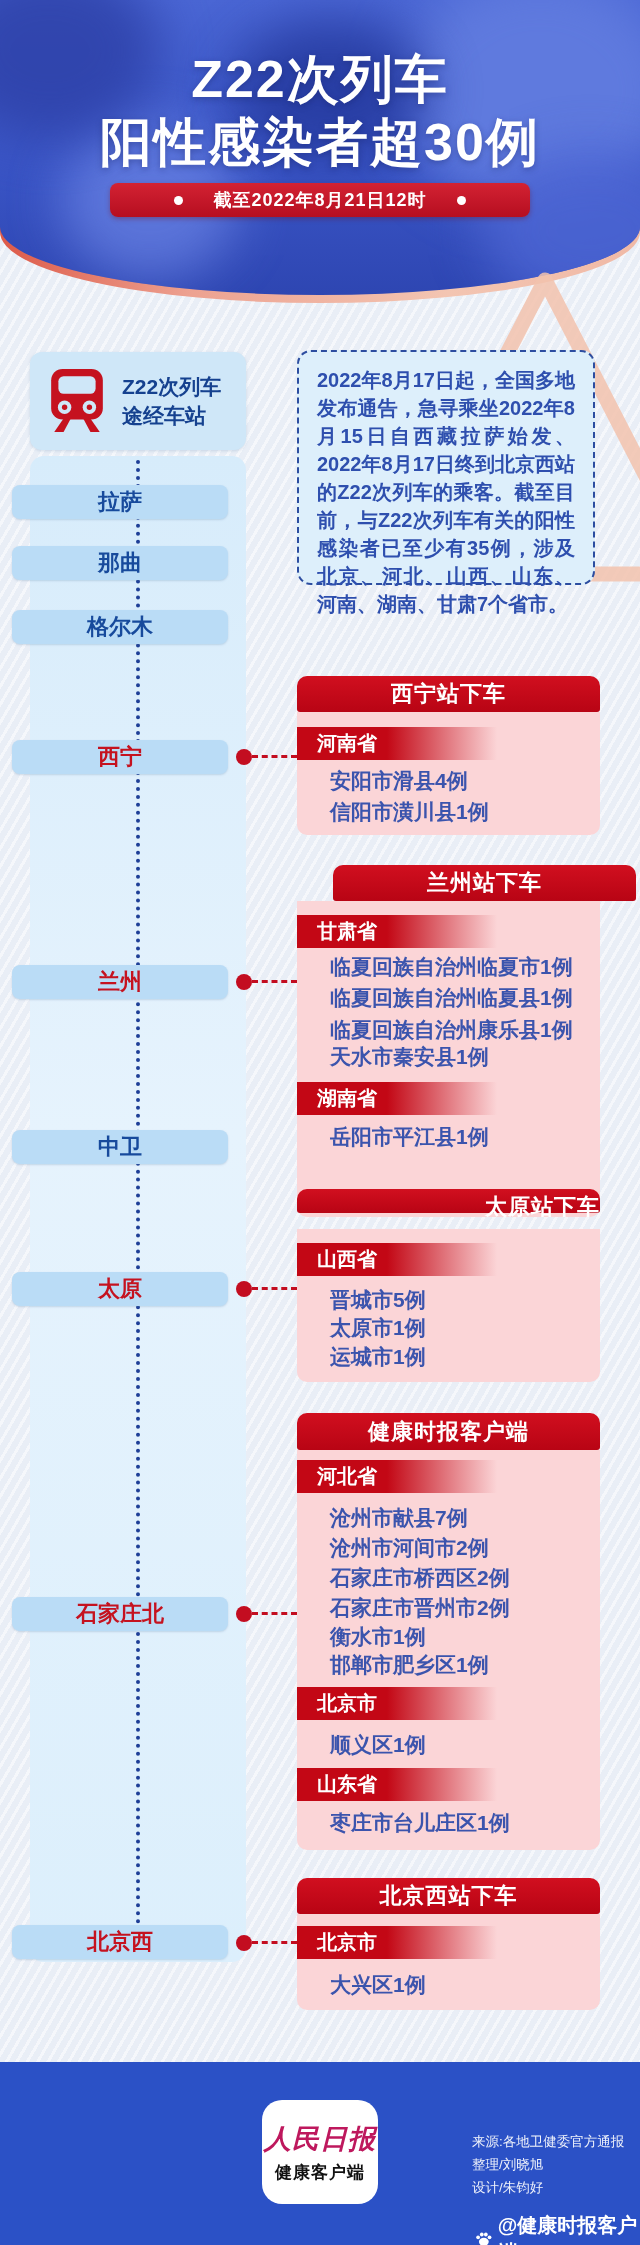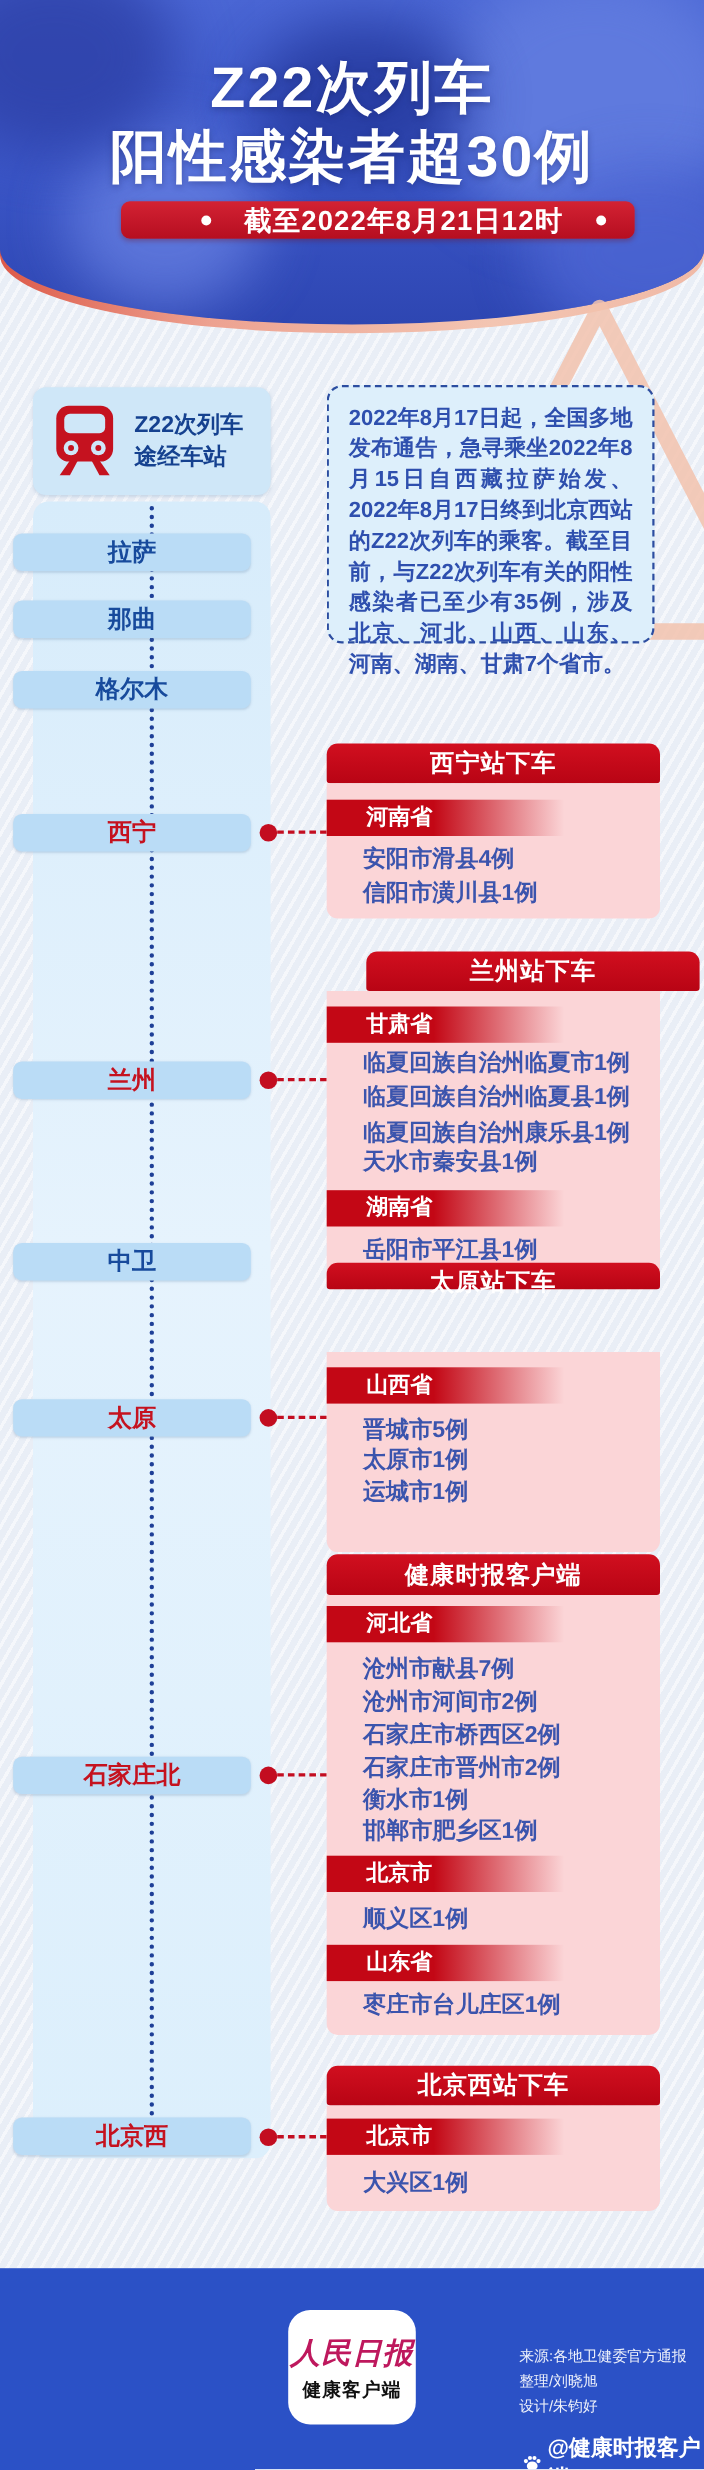--- a/index.html
+++ b/index.html
@@ -13,21 +13,21 @@
     border-radius:0 0 55% 55% / 0 0 78px 78px;}
   .hero{position:absolute;left:0;top:0;width:640px;height:295px;overflow:hidden;
     background:linear-gradient(180deg,#4a66d4 0%,#3a55c6 55%,#2e46b2 100%);
     border-radius:0 0 55% 55% / 0 0 75px 75px;}
   .blob{position:absolute;border-radius:50%;filter:blur(26px);}
   .hero-title{position:absolute;left:0;width:640px;text-align:center;color:#ffffff;
     font-weight:bold;font-size:52px;letter-spacing:2px;text-shadow:0 2px 6px rgba(20,30,90,.35);}
   .badge{position:absolute;left:110px;top:183px;width:420px;height:34px;border-radius:8px;
     background:linear-gradient(180deg,#d32233 0%,#b60e20 100%);
     display:flex;align-items:center;justify-content:center;gap:30px;
-    color:#fff;font-size:25px;font-weight:bold;letter-spacing:1px;box-shadow:0 2px 5px rgba(120,10,20,.35);padding-left:47px;}
+    color:#fff;font-size:18px;font-weight:bold;letter-spacing:1px;box-shadow:0 2px 5px rgba(120,10,20,.35);}
   .badge .bdot{width:9px;height:9px;border-radius:50%;background:#fff;}
   
   .warn{position:absolute;right:-70px;top:252px;opacity:.85;}
   
   .route-head{position:absolute;left:30px;top:352px;width:216px;height:98px;border-radius:12px;
     background:#cfe7f8;display:flex;align-items:center;box-shadow:0 1px 3px rgba(100,140,180,.25);}
   .route-head .ttl{color:#15418f;font-size:21px;font-weight:bold;line-height:29px;margin-left:14px;}
   .strip{position:absolute;left:30px;top:456px;width:216px;height:1506px;border-radius:14px;
     background:linear-gradient(180deg,#d7ecfb 0%,#e6f3fd 45%,#dceffc 100%);}
   .dotline{position:absolute;left:136px;top:460px;height:1465px;width:0;border-left:4px dotted #1e3f97;}
@@ -39,21 +39,21 @@
   .connector{position:absolute;left:252px;width:45px;height:0;border-top:3px dashed #c30d20;}
   
   .intro{position:absolute;left:297px;top:350px;width:298px;height:235px;border-radius:14px;
     background:#ddeffb;border:2px dashed #2c4da0;box-sizing:border-box;padding:14px 18px;
     color:#2e4fae;font-size:20px;font-weight:bold;line-height:28px;text-align:justify;}
   
   .card-header{position:absolute;left:297px;width:303px;border-radius:10px 10px 3px 3px;
     background:linear-gradient(180deg,#d10f1f 0%,#b80414 100%);color:#fff;text-align:center;
     font-size:22px;font-weight:bold;letter-spacing:1px;}
   .card-body{position:absolute;left:297px;width:303px;border-radius:0 0 10px 10px;background:#fbd5d7;}
-  .prov{position:absolute;left:0;width:180px;height:33px;line-height:33px;padding-left:36px;
+  .prov{position:absolute;left:0;width:180px;height:33px;line-height:33px;padding-left:20px;
     color:#ffffff;font-size:20px;font-weight:bold;
     background:linear-gradient(90deg,#c30715 0%,#c30715 45%,rgba(195,7,21,0) 100%);}
   .city{position:absolute;left:33px;height:26px;line-height:26px;color:#3b54ad;
     font-size:21px;font-weight:bold;white-space:nowrap;}
   
   .footer{position:absolute;left:0;top:2062px;width:640px;height:183px;background:#2b51c6;}
   .logo{position:absolute;left:262px;top:38px;width:116px;height:104px;border-radius:20px;background:#ffffff;
     display:flex;flex-direction:column;align-items:center;justify-content:center;gap:4px;}
   .logo .cal{color:#be185d;font-family:"DejaVu Serif","Liberation Serif",serif;
     font-size:27px;font-weight:bold;font-style:italic;letter-spacing:1px;}
@@ -136,32 +136,32 @@
   <div class="connector" style="top:1941px;"></div>
 
   <div class="card-header" style="top:676px;height:36px;line-height:36px;">西宁站下车</div>
   <div class="card-body" style="top:712px;height:123px;">
     <div class="prov" style="top:15px;">河南省</div>
     <div class="city" style="top:56px;">安阳市滑县4例</div>
     <div class="city" style="top:87px;">信阳市潢川县1例</div>
   </div>
 
   <div class="card-header" style="top:865px;height:36px;line-height:36px;margin-left:36px;">兰州站下车</div>
-  <div class="card-body" style="top:901px;height:270px;">
+  <div class="card-body" style="top:901px;height:316px;">
     <div class="prov" style="top:14px;">甘肃省</div>
     <div class="city" style="top:53px;">临夏回族自治州临夏市1例</div>
     <div class="city" style="top:84px;">临夏回族自治州临夏县1例</div>
     <div class="city" style="top:116px;">临夏回族自治州康乐县1例</div>
     <div class="city" style="top:143px;">天水市秦安县1例</div>
     <div class="prov" style="top:181px;">湖南省</div>
     <div class="city" style="top:223px;">岳阳市平江县1例</div>
   </div>
 
-  <div class="card-header" style="top:1148px;height:24px;line-height:36px;">太原站下车</div>
-  <div class="card-body" style="top:1229px;height:182px;">
+  <div class="card-header" style="top:1189px;height:24px;line-height:36px;text-align:right;">太原站下车</div>
+  <div class="card-body" style="top:1229px;height:153px;">
     <div class="prov" style="top:14px;">山西省</div>
     <div class="city" style="top:58px;">晋城市5例</div>
     <div class="city" style="top:86px;">太原市1例</div>
     <div class="city" style="top:115px;">运城市1例</div>
   </div>
 
   <div class="card-header" style="top:1413px;height:37px;line-height:37px;">健康时报客户端</div>
   <div class="card-body" style="top:1450px;height:400px;">
     <div class="prov" style="top:10px;">河北省</div>
     <div class="city" style="top:55px;">沧州市献县7例</div>

